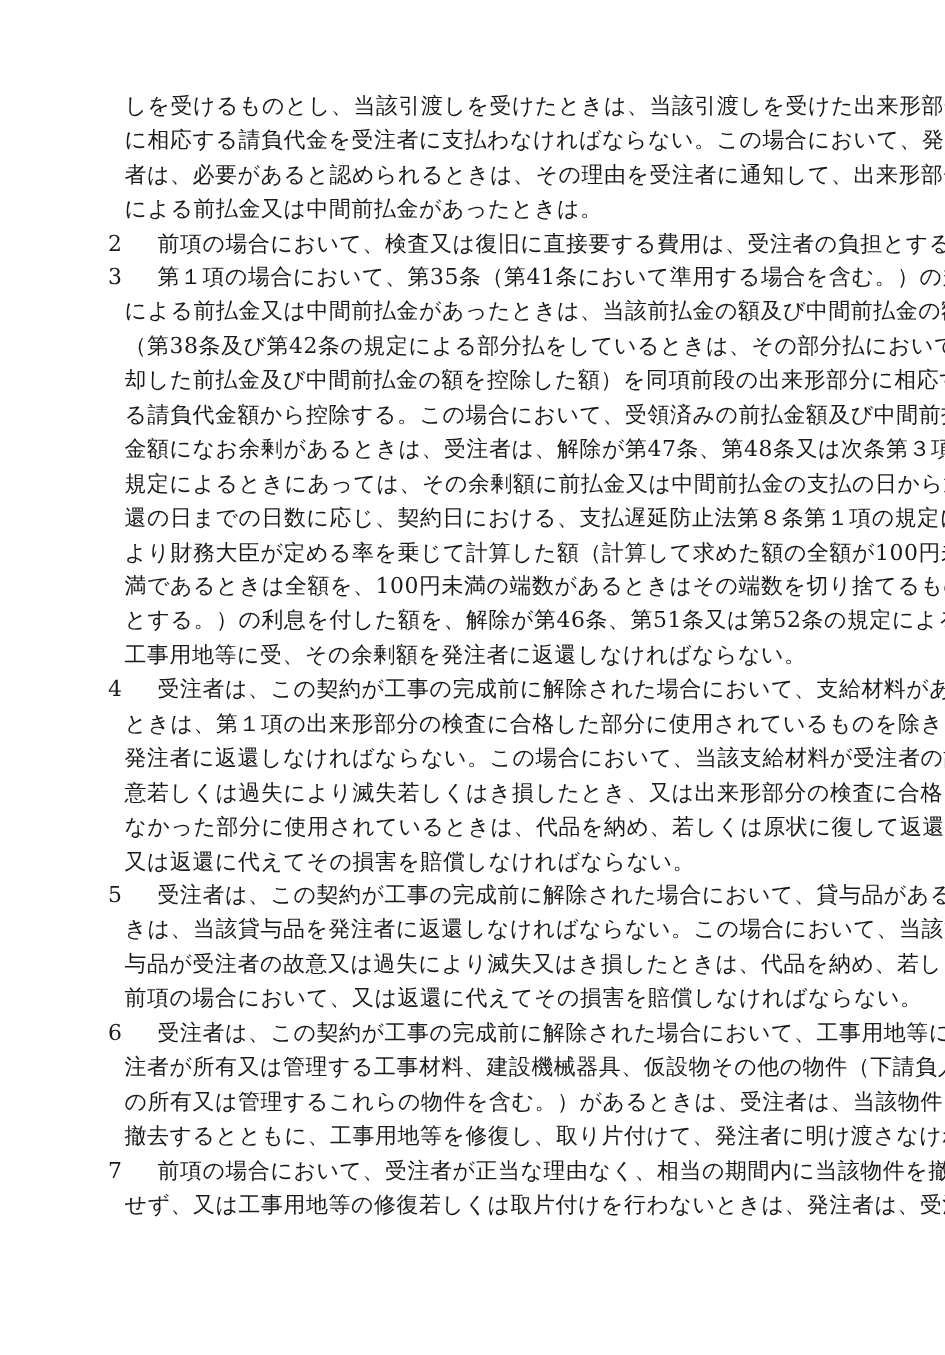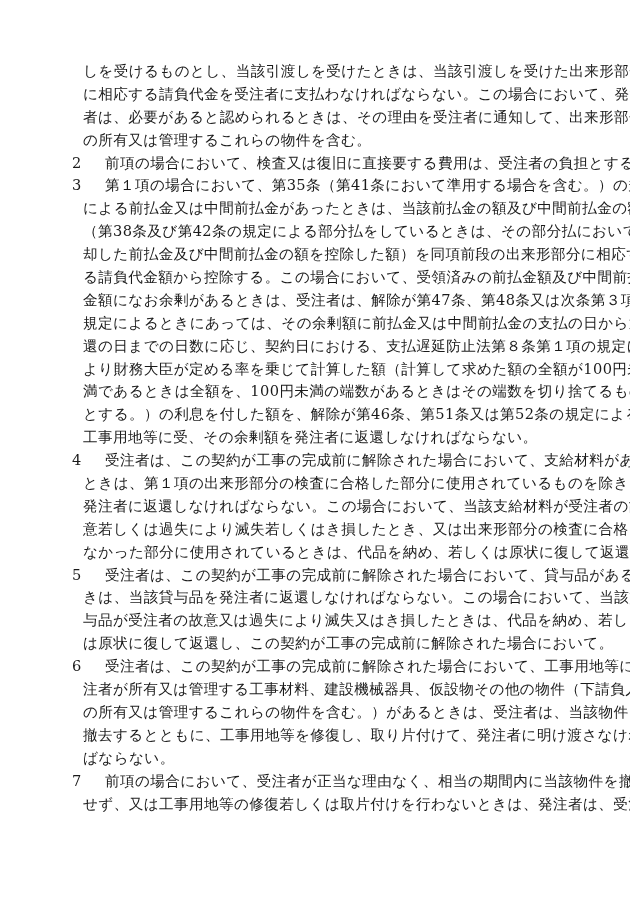--- a/index.html
+++ b/index.html
@@ -63,21 +63,21 @@
       <div class="line cont">
         <span class="txt">しを受けるものとし、当該引渡しを受けたときは、当該引渡しを受けた出来形部分</span>
       </div>
       <div class="line cont">
         <span class="txt">に相応する請負代金を受注者に支払わなければならない。この場合において、発注</span>
       </div>
       <div class="line cont">
         <span class="txt">者は、必要があると認められるときは、その理由を受注者に通知して、出来形部分</span>
       </div>
       <div class="line cont">
-        <span class="txt">の所有又は管理するこれらの物件を含む。</span>
+        <span class="txt">による前払金又は中間前払金があったときは。</span>
       </div>
       <div class="line item">
         <span class="num">2</span>
         <span class="txt">前項の場合において、検査又は復旧に直接要する費用は、受注者の負担とする。</span>
       </div>
       <div class="line item">
         <span class="num">3</span>
         <span class="txt">第１項の場合において、第35条（第41条において準用する場合を含む。）の規定</span>
       </div>
       <div class="line cont">
@@ -122,49 +122,49 @@
       </div>
       <div class="line cont">
         <span class="txt">発注者に返還しなければならない。この場合において、当該支給材料が受注者の故</span>
       </div>
       <div class="line cont">
         <span class="txt">意若しくは過失により滅失若しくはき損したとき、又は出来形部分の検査に合格し</span>
       </div>
       <div class="line cont">
         <span class="txt">なかった部分に使用されているときは、代品を納め、若しくは原状に復して返還し、</span>
       </div>
+      <div class="line cont">
+        <span class="txt">又は返還に代えてその損害を賠償しなければならない。</span>
+      </div>
       <div class="line item">
         <span class="num">5</span>
         <span class="txt">受注者は、この契約が工事の完成前に解除された場合において、貸与品があると</span>
       </div>
       <div class="line cont">
         <span class="txt">きは、当該貸与品を発注者に返還しなければならない。この場合において、当該貸</span>
       </div>
       <div class="line cont">
         <span class="txt">与品が受注者の故意又は過失により滅失又はき損したときは、代品を納め、若しく</span>
       </div>
       <div class="line cont">
-        <span class="txt">は原状に復して返還し、この契約が工事の完成前に解除された場合において。</span>
+        <span class="txt">前項の場合において、又は返還に代えてその損害を賠償しなければならない。</span>
       </div>
       <div class="line item">
         <span class="num">6</span>
         <span class="txt">受注者は、この契約が工事の完成前に解除された場合において、工事用地等に受</span>
       </div>
       <div class="line cont">
         <span class="txt">注者が所有又は管理する工事材料、建設機械器具、仮設物その他の物件（下請負人</span>
       </div>
       <div class="line cont">
         <span class="txt">の所有又は管理するこれらの物件を含む。）があるときは、受注者は、当該物件を</span>
       </div>
       <div class="line cont">
         <span class="txt">撤去するとともに、工事用地等を修復し、取り片付けて、発注者に明け渡さなけれ</span>
       </div>
-      <div class="line cont">
-        <span class="txt">ばならない。</span>
-      </div>
       <div class="line item">
         <span class="num">7</span>
         <span class="txt">前項の場合において、受注者が正当な理由なく、相当の期間内に当該物件を撤去</span>
       </div>
       <div class="line cont">
         <span class="txt">せず、又は工事用地等の修復若しくは取片付けを行わないときは、発注者は、受注</span>
       </div>
     </div>
 </div>
 

